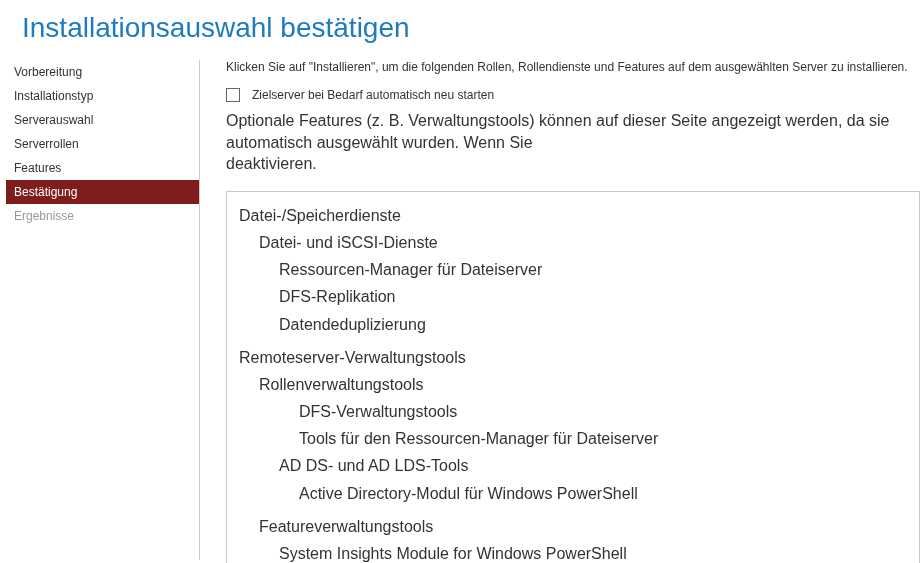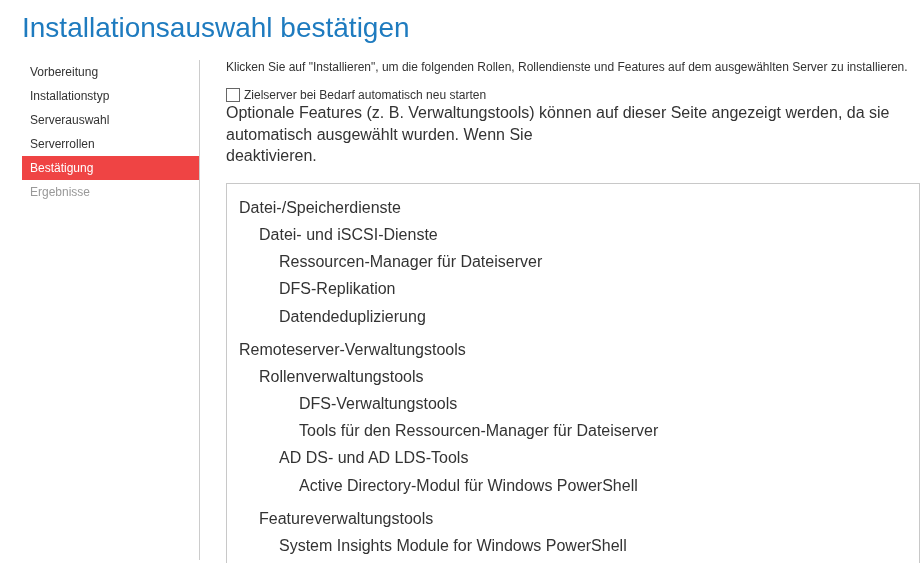--- a/index.html
+++ b/index.html
@@ -17,53 +17,53 @@
       font-weight: 300;
       color: #1e7bbf;
       padding: 12px 0 16px 22px;
     }
     .content {
       display: flex;
       align-items: flex-start;
     }
     .sidebar {
       width: 200px;
-      padding-left: 22px;
+      padding-left: 6px;
       padding-right: 0;
       border-right: 1px solid #ccc;
       min-height: 500px;
     }
     .sidebar-item {
       padding: 5px 8px 5px 8px;
       font-size: 12px;
       color: #333;
       cursor: pointer;
       margin-right: 0;
     }
     .sidebar-item.active {
-      background: #ef4444;
+      background: #7f1d1d;
       color: #fff;
     }
     .sidebar-item.disabled {
       color: #999;
     }
     .main {
       flex: 1;
       padding: 0 0 0 26px;
     }
     .intro-text {
       font-size: 12px;
       color: #333;
       margin-bottom: 14px;
     }
     .checkbox-row {
       display: flex;
       align-items: flex-end;
-      gap: 4px;
-      margin-bottom: 0;
+      gap: 12px;
+      margin-bottom: 8px;
     }
     .checkbox {
       width: 14px;
       height: 14px;
       border: 1px solid #666;
       background: #fff;
       cursor: pointer;
     }
     .note-text {
       font-size: 16px;
@@ -88,20 +88,21 @@
 <body>
 
 <div class="page-title">Installationsauswahl bestätigen</div>
 
 <div class="content">
   <div class="sidebar">
     <div class="sidebar-item">Vorbereitung</div>
     <div class="sidebar-item">Installationstyp</div>
     <div class="sidebar-item">Serverauswahl</div>
     <div class="sidebar-item">Serverrollen</div>
+    <div class="sidebar-item">Features</div>
     <div class="sidebar-item active">Bestätigung</div>
     <div class="sidebar-item disabled">Ergebnisse</div>
   </div>
 
   <div class="main">
     <div class="intro-text">Klicken Sie auf "Installieren", um die folgenden Rollen, Rollendienste und Features auf dem ausgewählten Server zu installieren.</div>
 
     <div class="checkbox-row">
       <div class="checkbox"></div>
       <span>Zielserver bei Bedarf automatisch neu starten</span>

